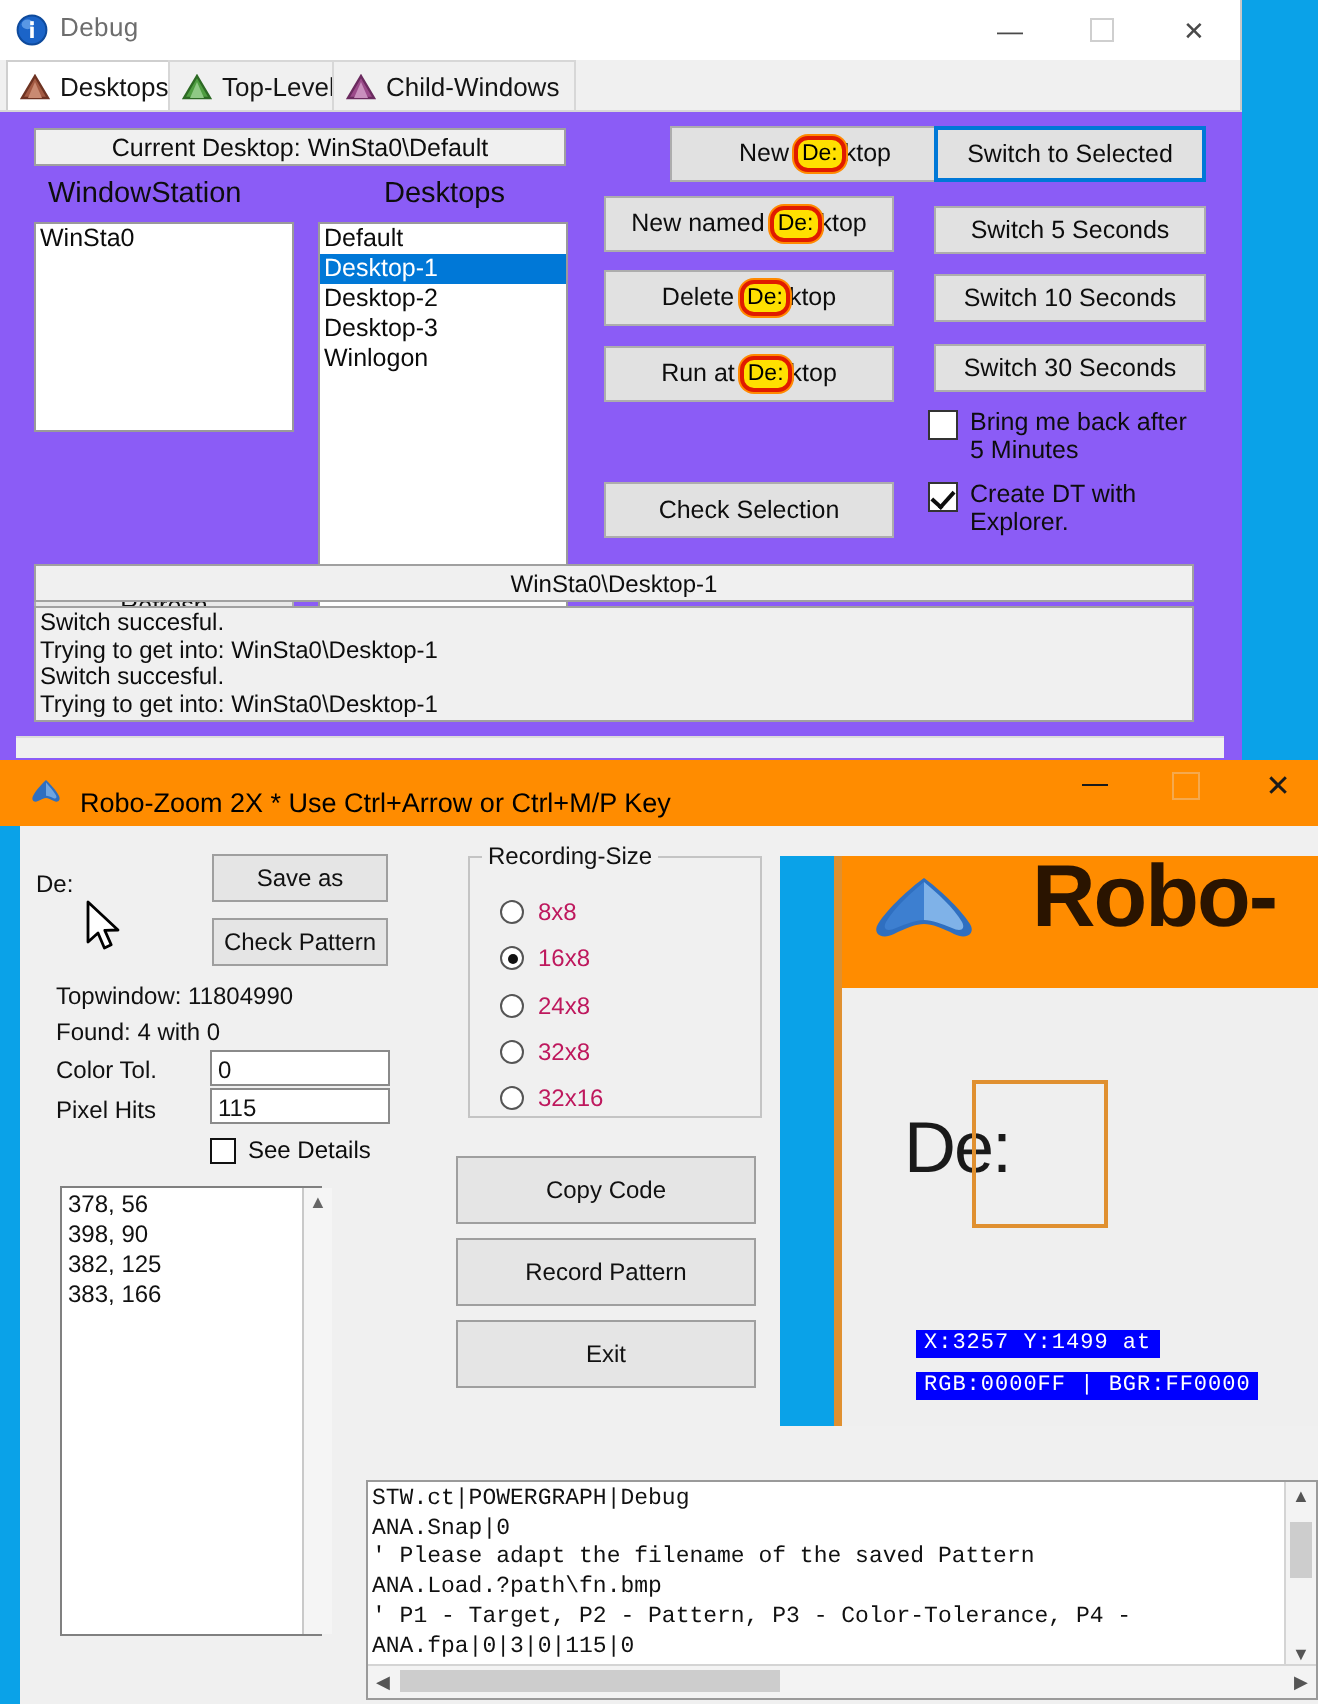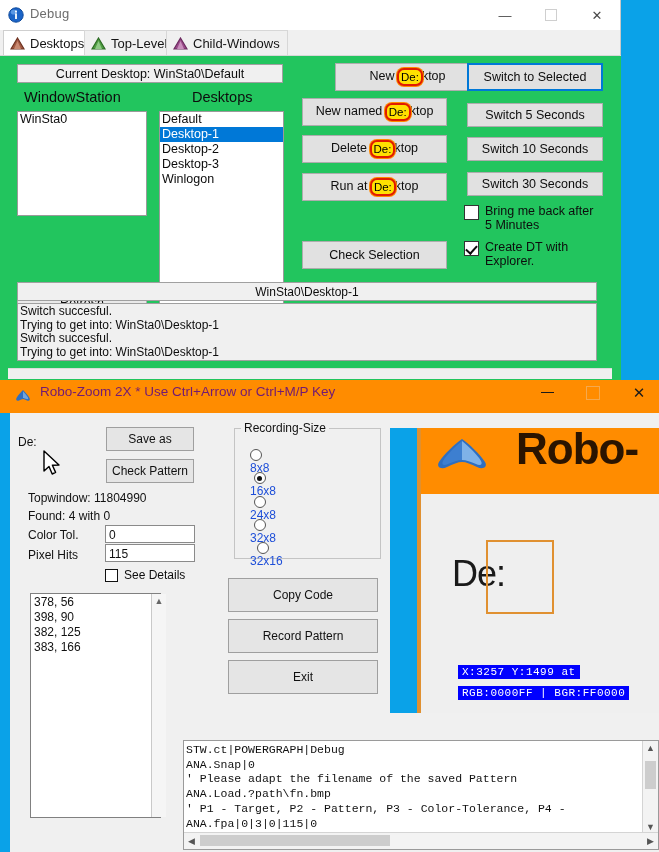--- a/index.html
+++ b/index.html
@@ -46,21 +46,21 @@
   }
   .tab.sel{background:#ffffff;border-color:#cfcfcf;}
   .tab .tri{width:15px;height:13px;margin-right:5px;flex:0 0 auto;}
   #tab0{left:3px;}
   #tab1{left:84px;}
   #tab2{left:166px;}
   #tabline{position:absolute;left:0;top:55px;width:621px;height:1px;background:#d7d7d7;}
 
   
   #debug-client{
-    position:absolute;left:0;top:56px;width:621px;height:326px;background:#22c55e;
+    position:absolute;left:0;top:56px;width:621px;height:326px;background:#8b5cf6;
   }
   #curdesk{
     left:17px;top:8px;width:266px;height:19px;
     display:flex;align-items:center;justify-content:center;
     font-size:12.5px;color:#0d0d0d;background:#f0f0f0;border:1px solid #a0a0a0;
     position:absolute;box-sizing:border-box;
   }
   .collabel{position:absolute;font-size:14.5px;color:#0d0d0d;}
   #lbl-ws{left:24px;top:33px;}
   #lbl-dt{left:192px;top:33px;}
@@ -139,21 +139,21 @@
   #robo-window{
     position:absolute;left:0;top:380px;width:659px;height:472px;
     border:4px solid #0aa2e8;border-left:10px solid #0aa2e8;border-bottom:0;border-right:0;
     box-sizing:border-box;background:#f0f0f0;
   }
   #robo-titlebar{
     position:absolute;left:-10px;top:-4px;width:659px;height:33px;background:#ff8c00;
   }
   #robo-titlebar .rz-icon{position:absolute;left:14px;top:8px;width:18px;height:17px;}
   #robo-titlebar .rz-title{
-    position:absolute;left:40px;top:4px;font-size:13.5px;color:#701a75;white-space:nowrap;
+    position:absolute;left:40px;top:14px;font-size:13.5px;color:#000000;white-space:nowrap;
   }
   .rz-tb{
     position:absolute;top:-4px;width:46px;height:33px;display:flex;
     align-items:center;justify-content:center;font-size:15px;color:#1a1a1a;
   }
   #rz-min{left:524px;} #rz-max{left:570px;} #rz-close{left:616px;}
   #rz-min span{display:block;width:13px;height:1.5px;background:#1a1a1a;}
   #rz-max span{display:block;width:12px;height:12px;border:1.5px solid #f5a94e;}
 
   #robo-client{
@@ -197,21 +197,21 @@
     position:absolute;left:0;top:0;width:14px;height:14px;font-size:9px;color:#666;
     display:flex;align-items:center;justify-content:center;
   }
 
   
   #grp-rec{
     position:absolute;left:222px;top:15px;width:147px;height:131px;
     border:1px solid #c4c4c4;box-sizing:border-box;
   }
   #grp-rec-lbl{position:absolute;left:231px;top:8px;background:#f0f0f0;padding:0 3px;font-size:12px;color:#111;}
-  .radio{position:absolute;display:flex;align-items:center;font-size:12px;color:#1d4ed8;flex-direction:column;}
+  .radio{position:absolute;display:flex;align-items:center;font-size:12px;color:#be185d;}
   .radio .rb{
     width:12px;height:12px;border-radius:50%;border:1px solid #555;background:#fff;
     margin-right:7px;flex:0 0 auto;position:relative;box-sizing:border-box;
   }
   .radio .rb.on::after{
     content:"";position:absolute;left:2.5px;top:2.5px;width:5px;height:5px;
     border-radius:50%;background:#111;
   }
   #b-copycode{left:218px;top:165px;width:150px;height:34px;}
   #b-recpat{left:218px;top:206px;width:150px;height:34px;}

